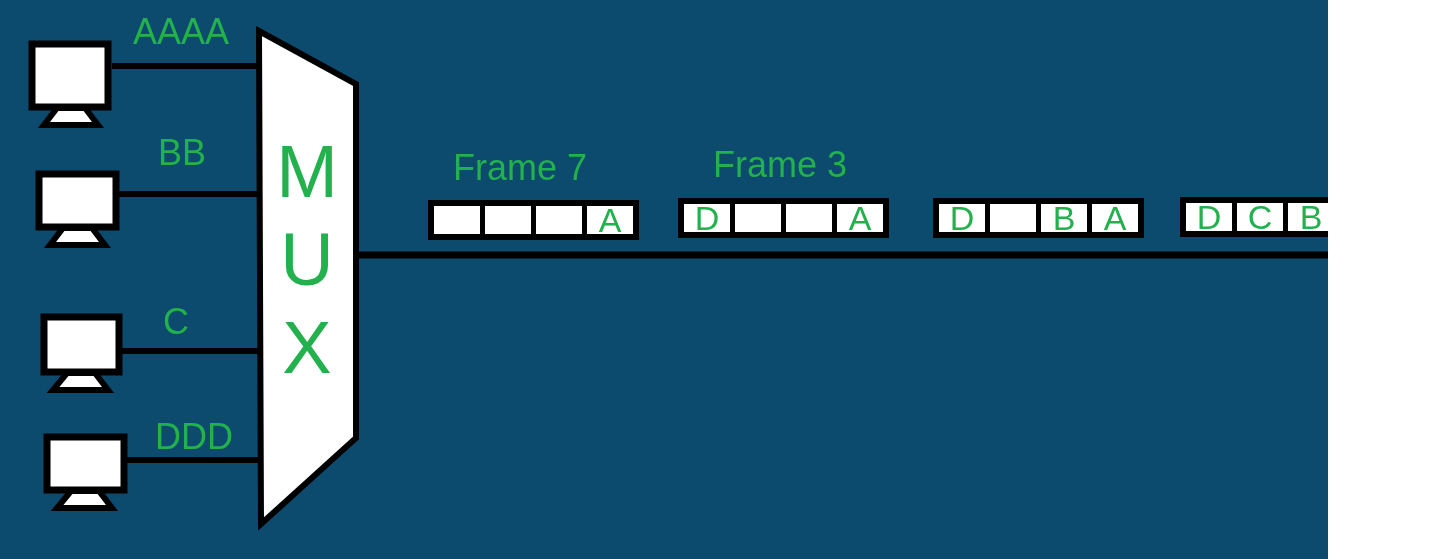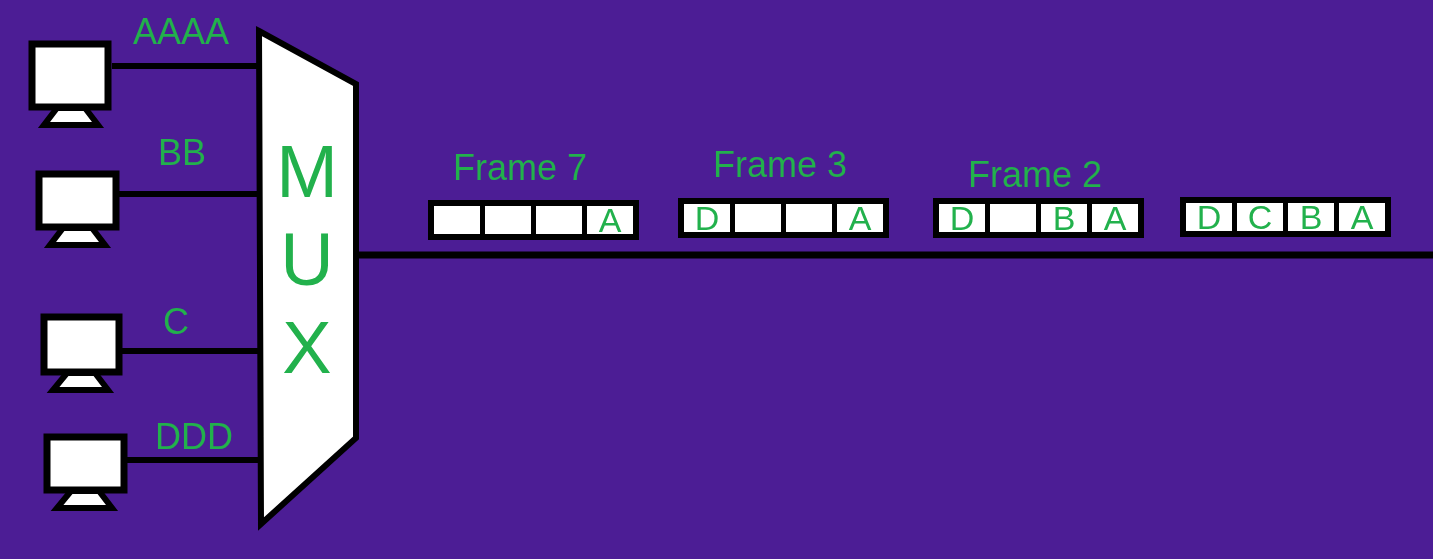--- a/index.html
+++ b/index.html
@@ -1,19 +1,19 @@
 <!DOCTYPE html>
 <html><head>
 <meta charset="utf-8">
 <style>
   html,body{margin:0;padding:0;background:#ffffff;}
   .canvas{
     position:relative;
-    width:1433px;height:559px;
-    background:#4c1d95;
+    width:1328px;height:559px;
+    background:#0c4a6e;
     overflow:hidden;
     font-family:"Liberation Sans", sans-serif;
   }
   svg.layer{position:absolute;left:0;top:0;}
   .glabel{
     position:absolute;
     color:#22b14c;
     font-size:36px;
     line-height:36px;
     white-space:nowrap;
@@ -100,21 +100,20 @@
   </div>
 
   <div class="glabel" style="left:713px;top:147px;">Frame 3</div>
   <div class="frame-box" style="left:678px;top:198px;">
     <div class="fcell">D</div>
     <div class="fcell"></div>
     <div class="fcell"></div>
     <div class="fcell">A</div>
   </div>
 
-  <div class="glabel" style="left:968px;top:157px;">Frame 2</div>
   <div class="frame-box" style="left:933px;top:198px;">
     <div class="fcell">D</div>
     <div class="fcell"></div>
     <div class="fcell">B</div>
     <div class="fcell">A</div>
   </div>
 
   <div class="frame-box" style="left:1180px;top:197px;">
     <div class="fcell">D</div>
     <div class="fcell">C</div>

